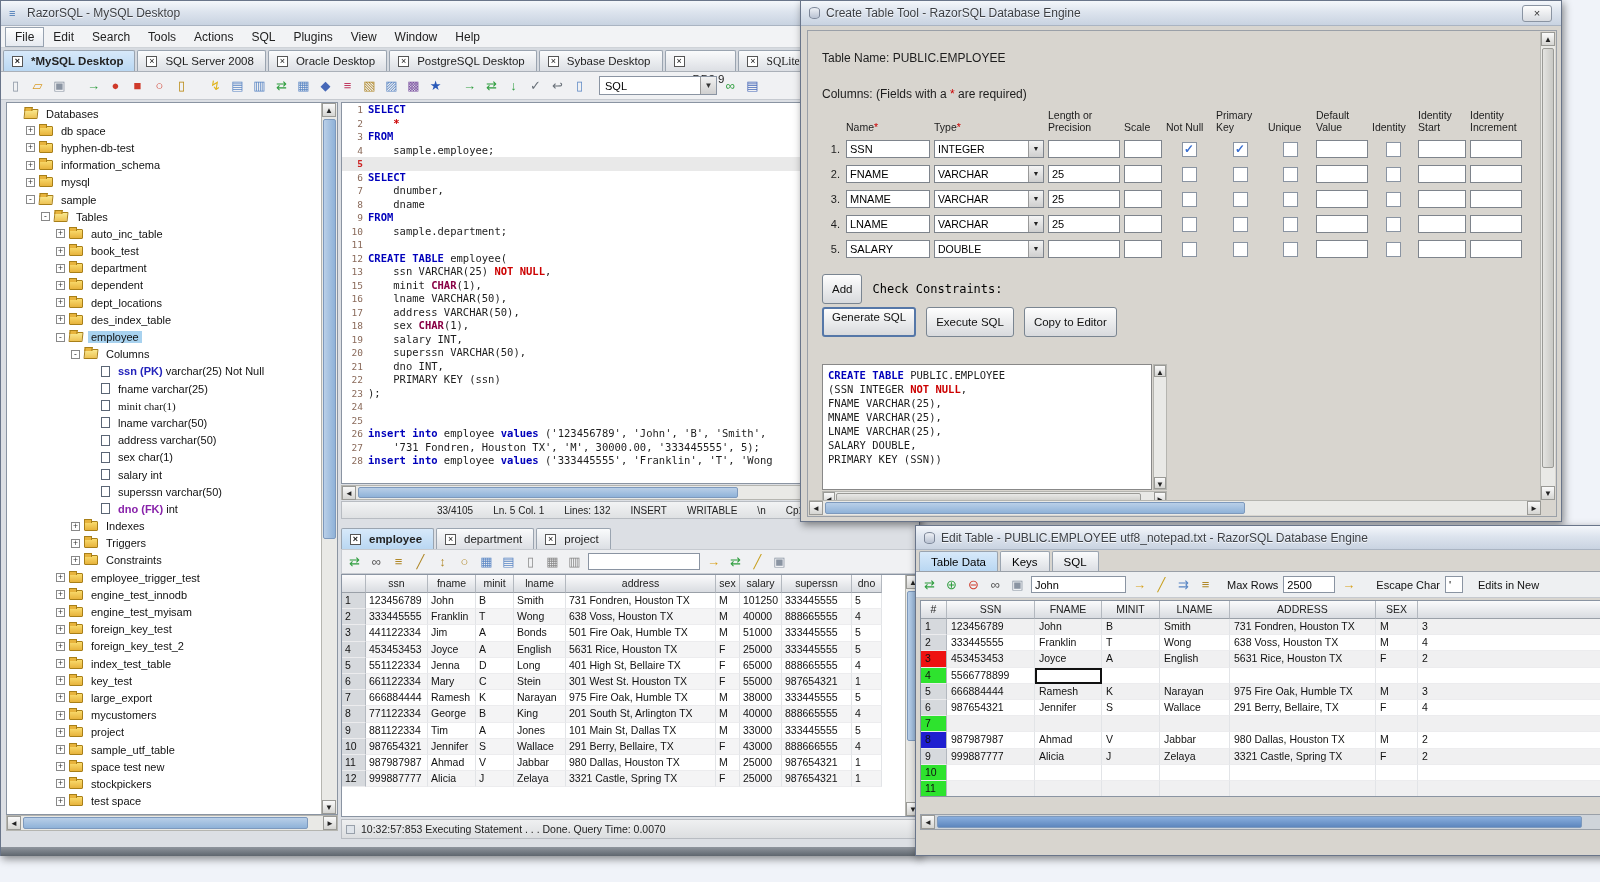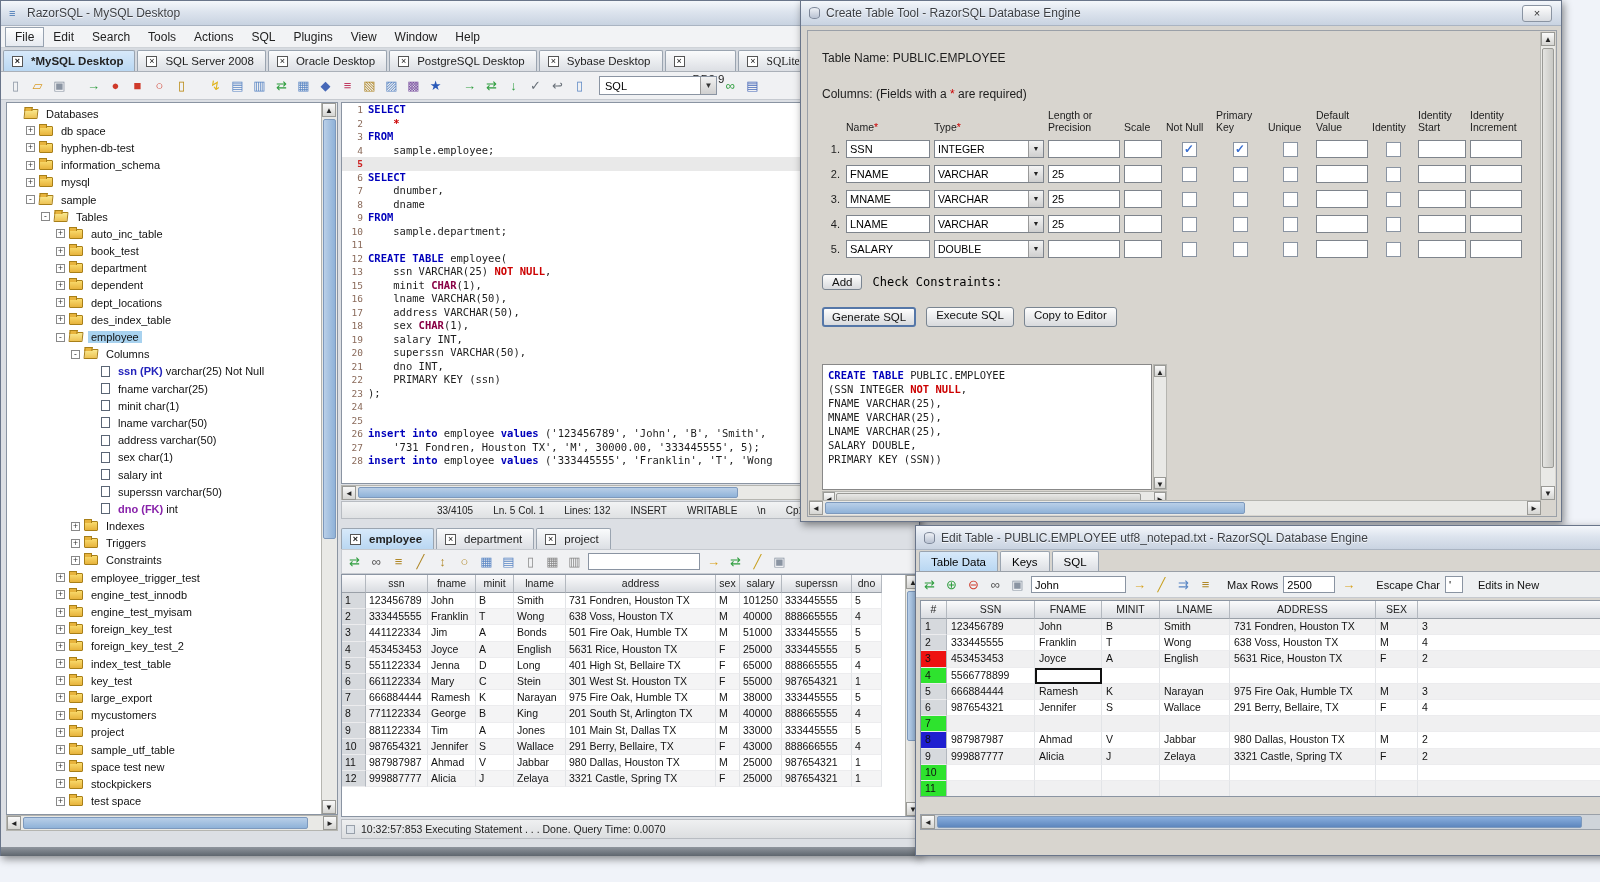--- a/index.html
+++ b/index.html
@@ -81,21 +81,21 @@
   #createpanel{position:absolute;left:6px;top:29px;width:750px;height:487px;border:1px solid #9aa0a8;background:#d8d5cf;}
   .lbl{font-size:12px;color:#1d1d1d;}
   .star{color:#cc0000;}
   #cgrid{position:absolute;left:14px;top:78px;display:grid;grid-template-columns:20px 84px 110px 72px 38px 46px 48px 44px 52px 42px 48px 52px;column-gap:4px;row-gap:7px;align-items:center;}
   .chead{font-size:10.5px;color:#1d1d1d;line-height:12px;align-self:end;}
   .tin{height:18px;border:1px solid #7e848c;background:#fff;font-size:11px;padding:0 3px;width:100%;font-family:"Liberation Sans",sans-serif;}
   .tsel2{height:18px;border:1px solid #7e848c;background:#fff;display:flex;align-items:center;font-size:10.5px;padding-left:3px;position:relative;}
   .tsel2 .arr{position:absolute;right:0;top:0;width:15px;height:16px;background:linear-gradient(#f4f4f4,#cfcfcf);border-left:1px solid #999;font-size:7px;text-align:center;line-height:16px;color:#222;}
   .cbx{width:15px;height:15px;border:1px solid #8a94a2;background:#fff;margin:0 auto;font-size:12px;line-height:13px;text-align:center;color:#3a6fd0;font-weight:bold;}
   .rownum{font-size:11px;text-align:right;padding-right:2px;color:#1d1d1d;}
-  .btn{display:inline-block;background:linear-gradient(#fefefe,#d8dadd);border:1px solid #7a8591;border-radius:3px;font-size:11.5px;color:#111;padding:1px 9px;}
+  .btn{display:inline-block;background:linear-gradient(#fefefe,#d8dadd);border:1px solid #7a8591;border-radius:3px;font-size:11.5px;color:#111;padding:8px 9px;}
   .btn.primary{border:2px solid #5577a8;padding:2px 8px;}
   #csql{position:absolute;left:14px;top:333px;width:330px;height:126px;background:#fff;border:1px solid #888;font-family:"DejaVu Sans Mono",monospace;font-size:10.5px;line-height:14px;padding:3px 5px;white-space:pre;overflow:hidden;}
   .csqlvs{position:absolute;left:345px;top:333px;width:14px;height:126px;background:#e9e9e6;border:1px solid #b5b5b0;}
   .csqlhs{position:absolute;left:14px;top:460px;width:345px;height:14px;background:#e9e9e6;border:1px solid #b5b5b0;}
   #cvscroll{position:absolute;right:1px;top:1px;width:15px;height:468px;background:#e9e9e6;border-left:1px solid #b5b5b0;}
   #chscroll{position:absolute;left:1px;bottom:1px;width:732px;height:15px;background:#e9e9e6;border-top:1px solid #b5b5b0;}
 
   
   #editwin{left:915px;top:525px;width:700px;height:331px;z-index:4;background:#d8d5cf;}
   #edittabs{height:22px;display:flex;align-items:flex-end;padding-left:3px;gap:2px;background:#d8d5cf;border-bottom:1px solid #9aa0a8;}
@@ -286,21 +286,21 @@
           <div class="trow" style="padding-left: 79px;">
             <div class="texp-sp"></div>
             <div class="doc"></div>
             <div class="tlab"><span style="color: rgb(34, 34, 187); font-weight: bold;">ssn (PK)</span> varchar(25) Not Null</div>
           </div>
           <div class="trow" style="padding-left: 79px;">
             <div class="texp-sp"></div>
             <div class="doc"></div>
             <div class="tlab">fname varchar(25)</div>
           </div>
-          <div class="trow" style="padding-left: 79px;">
+          <div class="trow" style="padding-left: 79px; font-family: Liberation Serif, serif;">
             <div class="texp-sp"></div>
             <div class="doc"></div>
             <div class="tlab">minit char(1)</div>
           </div>
           <div class="trow" style="padding-left: 79px;">
             <div class="texp-sp"></div>
             <div class="doc"></div>
             <div class="tlab">lname varchar(50)</div>
           </div>
           <div class="trow" style="padding-left: 79px;">

